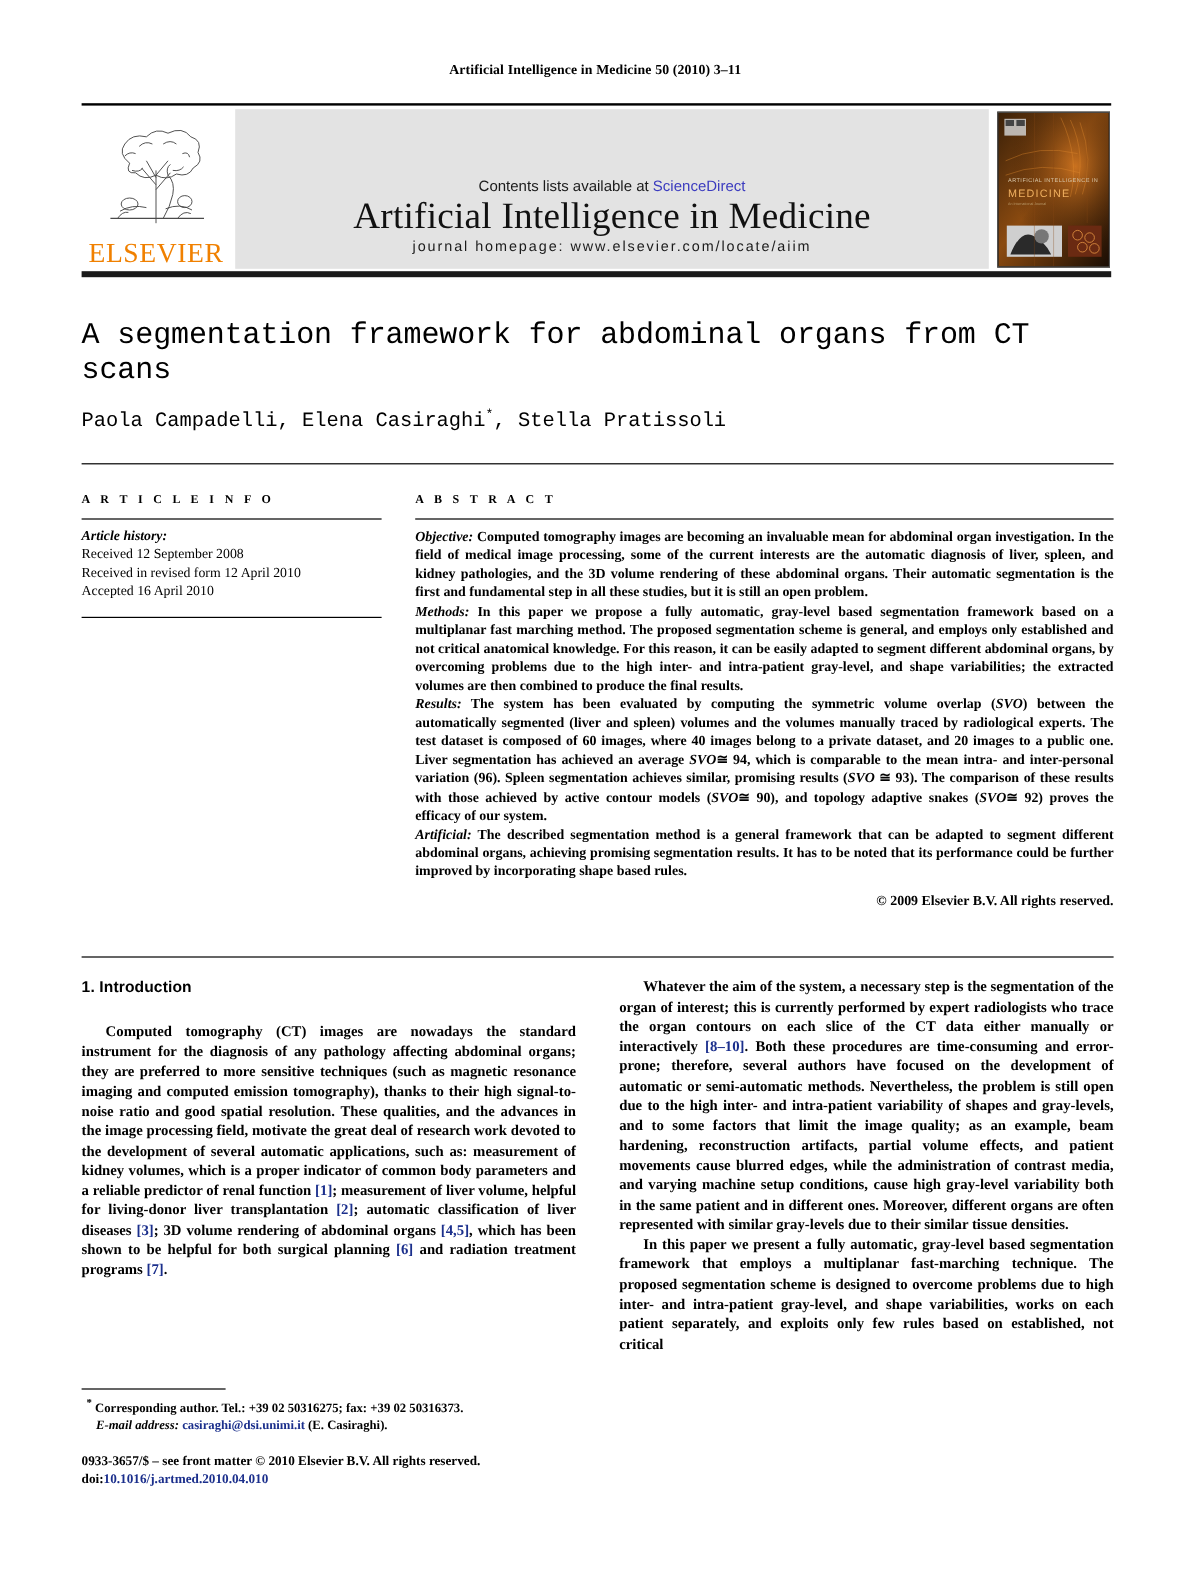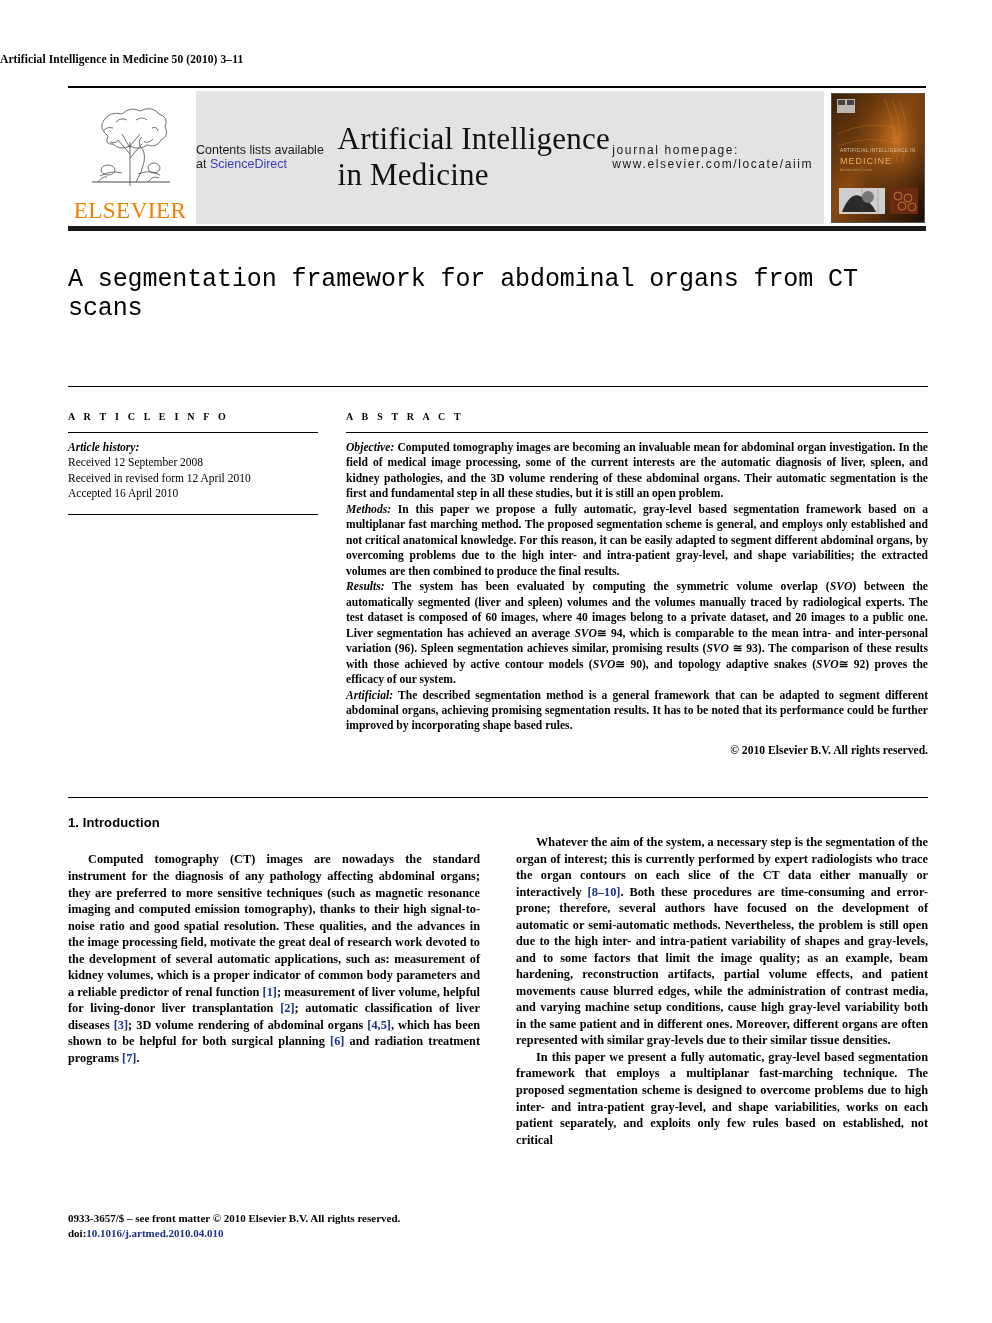--- a/index.html
+++ b/index.html
@@ -19,20 +19,21 @@
     background: #ffffff;
     overflow: hidden;
   }
 
   
   .running-head {
     position: absolute;
     top: 53px;
     left: 0;
     width: 992px;
+    text-align: center;
     font-size: 11.5px;
     font-weight: bold;
     letter-spacing: 0.1px;
   }
 
   
   .masthead {
     position: absolute;
     top: 86px;
     left: 68px;
@@ -66,21 +67,21 @@
     font-size: 23px;
     letter-spacing: 0.5px;
     color: #F08000;
     line-height: 1;
     margin-top: 1px;
   }
   .masthead-center {
     flex: 1 1 auto;
     background: #e3e3e3;
     display: flex;
-    flex-direction: row;
+    flex-direction: column;
     justify-content: flex-end;
     align-items: center;
     padding: 11px 0 12px 0;
     margin-left: 4px;
     margin-right: 6px;
   }
   .contents-line {
     font-family: "Liberation Sans", sans-serif;
     font-size: 12.5px;
     color: #1a1a1a;
@@ -218,21 +219,21 @@
     display: flex;
   }
   .bcol {
     width: 412px;
     flex: 0 0 412px;
     font-size: 12.3px;
     line-height: 1.345;
     text-align: justify;
     font-weight: bold;
   }
-  .bcol.right { margin-left: 36px; margin-top: 20px; }
+  .bcol.right { margin-left: 36px; }
   .h2 {
     font-family: "Liberation Sans", sans-serif;
     font-size: 13px;
     font-weight: bold;
     margin: 0 0 20px 0;
     letter-spacing: 0.1px;
   }
   .bcol p { margin: 0; text-indent: 20px; }
   .ref { color: #1b2f8c; }
 
@@ -341,20 +342,21 @@
             </g>
           </svg>
         </div>
       </div>
 
     </div>
   </div>
 
   <div class="title-block">
     <h1 class="paper-title">A segmentation framework for abdominal organs from CT scans</h1>
+    <div class="authors"><span>Paola Campadelli, Elena Casiraghi</span><span class="star">*</span><span>, Stella Pratissoli</span></div>
   </div>
 
   <div class="band">
 
     <div class="col-info">
       <div class="sec-head">A R T I C L E   I N F O</div>
       <div class="rule"></div>
       <div class="info-group">
         <div class="lbl">Article history:</div>
         <div>Received 12 September 2008</div>
@@ -365,37 +367,42 @@
     </div>
 
     <div class="col-abstract">
       <div class="sec-head">A B S T R A C T</div>
       <div class="rule"></div>
       <div class="abstract-body">
         <p><span class="lead">Objective:</span><span> Computed tomography images are becoming an invaluable mean for abdominal organ investigation. In the field of medical image processing, some of the current interests are the automatic diagnosis of liver, spleen, and kidney pathologies, and the 3D volume rendering of these abdominal organs. Their automatic segmentation is the first and fundamental step in all these studies, but it is still an open problem.</span></p>
         <p><span class="lead">Methods:</span><span>  In this paper we propose a fully automatic, gray-level based segmentation framework based on a multiplanar fast marching method. The proposed segmentation scheme is general, and employs only established and not critical anatomical knowledge. For this reason, it can be easily adapted to segment different abdominal organs, by overcoming problems due to the high inter- and intra-patient gray-level, and shape variabilities; the extracted volumes are then combined to produce the final results.</span></p>
         <p><span class="lead">Results:</span><span>  The system has been evaluated by computing the symmetric volume overlap (</span><span class="it">SVO</span><span>) between the automatically segmented (liver and spleen) volumes and the volumes manually traced by radiological experts. The test dataset is composed of 60 images, where 40 images belong to a private dataset, and 20 images to a public one. Liver segmentation has achieved an average </span><span class="it">SVO</span><span>≅ 94, which is comparable to the mean intra- and inter-personal variation (96). Spleen segmentation achieves similar, promising results (</span><span class="it">SVO</span><span> ≅ 93). The comparison of these results with those achieved by active contour models (</span><span class="it">SVO</span><span>≅ 90), and topology adaptive snakes (</span><span class="it">SVO</span><span>≅ 92) proves the efficacy of our system.</span></p>
         <p><span class="lead">Artificial:</span><span> The described segmentation method is a general framework that can be adapted to segment different abdominal organs, achieving promising segmentation results. It has to be noted that its performance could be further improved by incorporating shape based rules.</span></p>
-        <div class="copyright">© 2010 Elsevier B.V. All rights reserved.</div>
+        <div class="copyright">© 2009 Elsevier B.V. All rights reserved.</div>
       </div>
     </div>
 
   </div>
 
   <div class="body-wrap">
     <div class="bcol left">
       <div class="h2">1. Introduction</div>
       <p><span>Computed tomography (CT) images are nowadays the standard instrument for the diagnosis of any pathology affecting abdominal organs; they are preferred to more sensitive techniques (such as magnetic resonance imaging and computed emission tomography), thanks to their high signal-to-noise ratio and good spatial resolution. These qualities, and the advances in the image processing field, motivate the great deal of research work devoted to the development of several automatic applications, such as: measurement of kidney volumes, which is a proper indicator of common body parameters and a reliable predictor of renal function </span><span class="ref">[1]</span><span>; measurement of liver volume, helpful for living-donor liver transplantation </span><span class="ref">[2]</span><span>; automatic classification of liver diseases </span><span class="ref">[3]</span><span>; 3D volume rendering of abdominal organs </span><span class="ref">[4,5]</span><span>, which has been shown to be helpful for both surgical planning </span><span class="ref">[6]</span><span> and radiation treatment programs </span><span class="ref">[7]</span><span>.</span></p>
     </div>
 
     <div class="bcol right">
       <p><span>Whatever the aim of the system, a necessary step is the segmentation of the organ of interest; this is currently performed by expert radiologists who trace the organ contours on each slice of the CT data either manually or interactively </span><span class="ref">[8–10]</span><span>. Both these procedures are time-consuming and error-prone; therefore, several authors have focused on the development of automatic or semi-automatic methods. Nevertheless, the problem is still open due to the high inter- and intra-patient variability of shapes and gray-levels, and to some factors that limit the image quality; as an example, beam hardening, reconstruction artifacts, partial volume effects, and patient movements cause blurred edges, while the administration of contrast media, and varying machine setup conditions, cause high gray-level variability both in the same patient and in different ones. Moreover, different organs are often represented with similar gray-levels due to their similar tissue densities.</span></p>
       <p>In this paper we present a fully automatic, gray-level based segmentation framework that employs a multiplanar fast-marching technique. The proposed segmentation scheme is designed to overcome problems due to high inter- and intra-patient gray-level, and shape variabilities, works on each patient separately, and exploits only few rules based on established, not critical</p>
     </div>
   </div>
 
+  <div class="footnotes">
+    <div class="fn-rule"></div>
+    <div class="fn-line"><span class="st">*</span> <span>Corresponding author. Tel.: +39 02 50316275; fax: +39 02 50316373.</span></div>
+    <div class="fn-mail"><span class="lbl">E-mail address:</span> <span class="link">casiraghi@dsi.unimi.it</span><span> (E. Casiraghi).</span></div>
+  </div>
 
   <div class="issn-block">
     <div>0933-3657/$ – see front matter © 2010 Elsevier B.V. All rights reserved.</div>
     <div><span>doi:</span><span class="link">10.1016/j.artmed.2010.04.010</span></div>
   </div>
 
 </div>
 
 </body></html>

